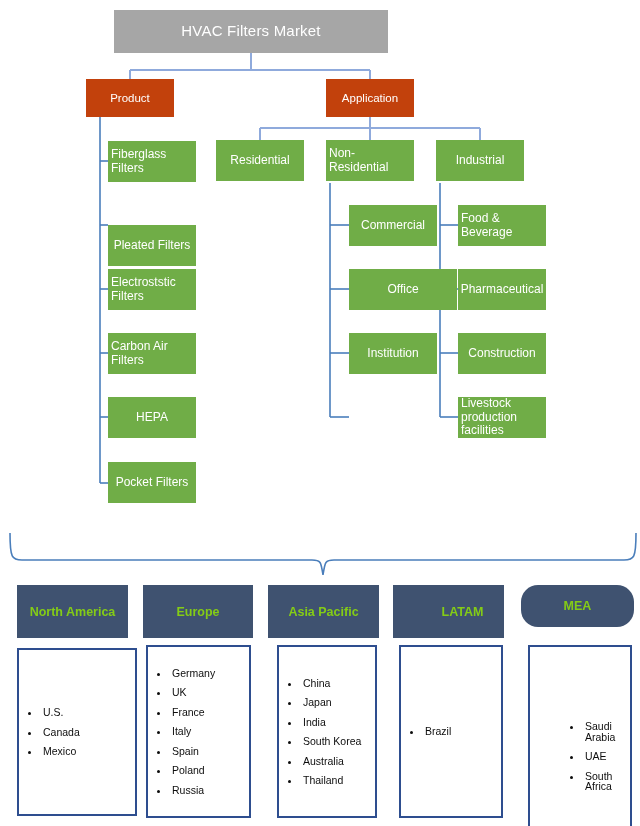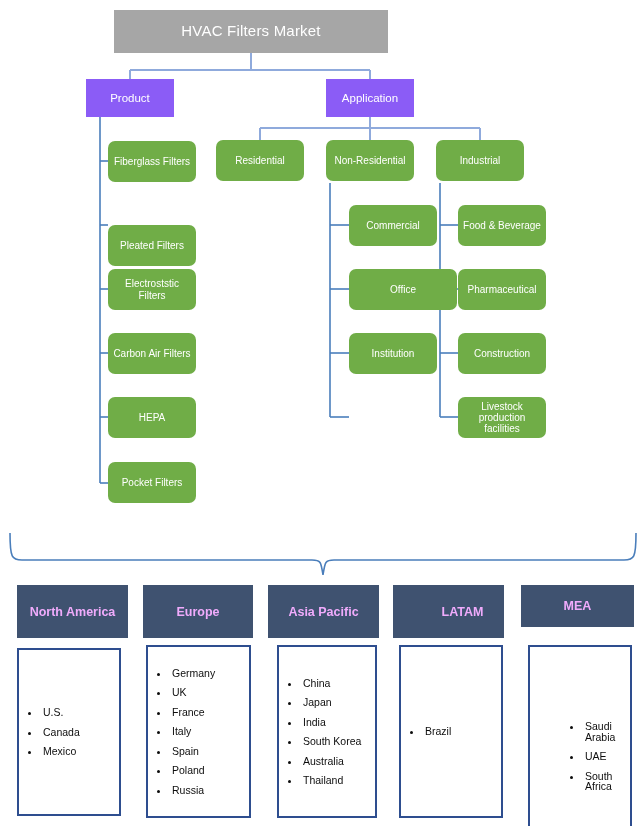--- a/index.html
+++ b/index.html
@@ -16,44 +16,42 @@
     height: 826px;
     background: #ffffff;
     overflow: hidden;
   }
   .box {
     position: absolute;
     box-sizing: border-box;
     display: flex;
     align-items: center;
     justify-content: center;
-    text-align: center;
     color: #ffffff;
     line-height: 1.12;
     padding: 2px 3px;
   }
   .box-root {
     background: #a6a6a6;
     font-size: 15px;
     letter-spacing: .2px;
   }
   .box-cat {
-    background: #8b5cf6;
+    background: #c2410c;
     font-size: 11.5px;
   }
   .box-leaf {
     background: #70ad47;
-    font-size: 10px;
-    border-radius: 7px;
+    font-size: 12px;
   }
   .region-head {
     position: absolute;
     box-sizing: border-box;
     background: #3f5270;
-    color: #f0abfc;
+    color: #84cc16;
     font-size: 12.5px;
     font-weight: bold;
     display: flex;
     align-items: center;
     justify-content: center;
     text-align: center;
   }
   .region-list {
     position: absolute;
     box-sizing: border-box;
@@ -195,25 +193,25 @@
   </div>
   <div class="region-head" style="left:143px; top:585px; width:110px; height:53px;">
     <span>Europe</span>
   </div>
   <div class="region-head" style="left:268px; top:585px; width:111px; height:53px;">
     <span>Asia Pacific</span>
   </div>
   <div class="region-head" style="left:393px; top:585px; width:111px; height:53px;padding-left:28px;">
     <span>LATAM</span>
   </div>
-  <div class="region-head" style="left:521px; top:585px; width:113px; height:42px;">
+  <div class="region-head" style="left:521px; top:585px; width:113px; height:42px;border-radius:17px;">
     <span>MEA</span>
   </div>
 
-  <div class="region-list" style="left:17px; top:648px; width:104px; height:168px;">
+  <div class="region-list" style="left:17px; top:648px; width:120px; height:168px;">
     <ul>
         <li>U.S.</li>
         <li>Canada</li>
         <li>Mexico</li>
       </ul>
   </div>
   <div class="region-list" style="left:146px; top:645px; width:105px; height:173px;">
     <ul>
         <li>Germany</li>
         <li>UK</li>

